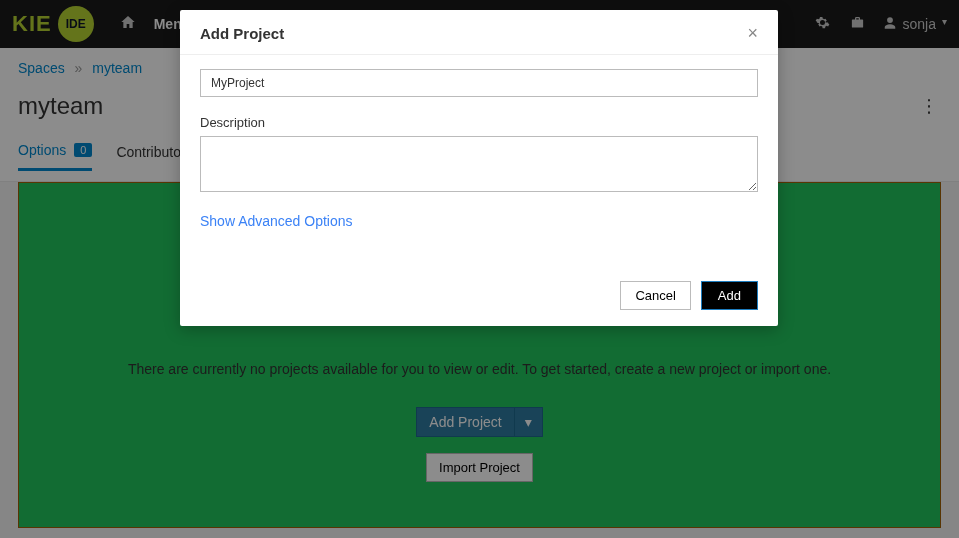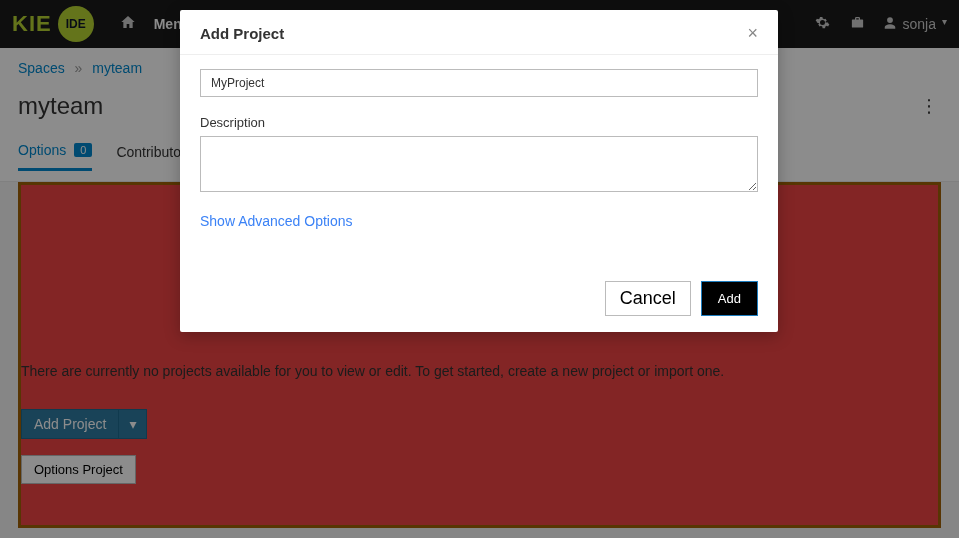--- a/index.html
+++ b/index.html
@@ -69,26 +69,26 @@
   .kebab { width:24px; text-align:center; cursor:pointer; color:#333; font-size:18px; }
 
   .tabs { display:flex; gap:24px; margin-top:22px; }
   .tab { padding-bottom:10px; cursor:pointer; color:#333; display:flex; align-items:center; gap:8px;}
   .tab.active { color:#0088ce; border-bottom:3px solid #0088ce; }
   .tab-badge { background:#0088ce; color:#fff; border-radius:2px; font-size:11px; padding:1px 6px; }
 
   
   .main-area { padding: 0 18px 18px 18px; }
   .panel {
-    border:3px solid #a16207;
-    background:#ef4444;
+    border:1px solid #a16207;
+    background:#22c55e;
     min-height:346px;
     display:flex;
     flex-direction:column;
-    align-items:flex-start;
+    align-items:center;
     padding-top:178px;
   }
   .empty-msg { color:#333; text-align:center; margin-bottom:30px; font-size:14px;}
   .btn-row { display:flex; gap:10px; margin-bottom:20px;}
   .btn {
     border:1px solid #bbb;
     background:#fff;
     padding:6px 12px;
     font-size:13px;
     cursor:pointer;
@@ -142,21 +142,21 @@
     padding:6px 10px;
     font-size:14px;
     margin-bottom:18px;
   }
   .adv-link { color:#3b82f6; font-size:14px; cursor:pointer; }
   .modal-footer {
     display:flex; justify-content:flex-end; gap:10px;
     padding:46px 20px 16px 20px;
   }
   .btn-cancel {
-    border:1px solid #bbb; background:#fff; padding:6px 14px; cursor:pointer; font-size:18px;
+    border:1px solid #bbb; background:#fff; padding:6px 14px; cursor:pointer; font-size:13px;
   }
   .btn-add {
     border:1px solid #1d7dbf; background:#000000; color:#fff; padding:6px 16px; cursor:pointer; font-size:13px;
   }
 </style>
 </head>
 <body>
 
 <div class="topbar">
   <div class="brand">
@@ -212,21 +212,21 @@
 
 <div class="main-area">
   <div class="panel">
     <div class="empty-msg">There are currently no projects available for you to view or edit. To get started, create a new project or import one.</div>
     <div class="btn-primary-split">
       <div class="main">Add Project</div>
       <div class="caret-part">▾</div>
     </div>
     <div style="height:16px"></div>
     <div class="btn-row">
-      <button class="btn">Options Project</button>
+      <button class="btn">Import Project</button>
     </div>
   </div>
 </div>
 
 <div class="overlay"></div>
 <div class="modal">
   <div class="modal-header">
     <div class="modal-title">Add Project</div>
     <div class="modal-close">×</div>
   </div>

